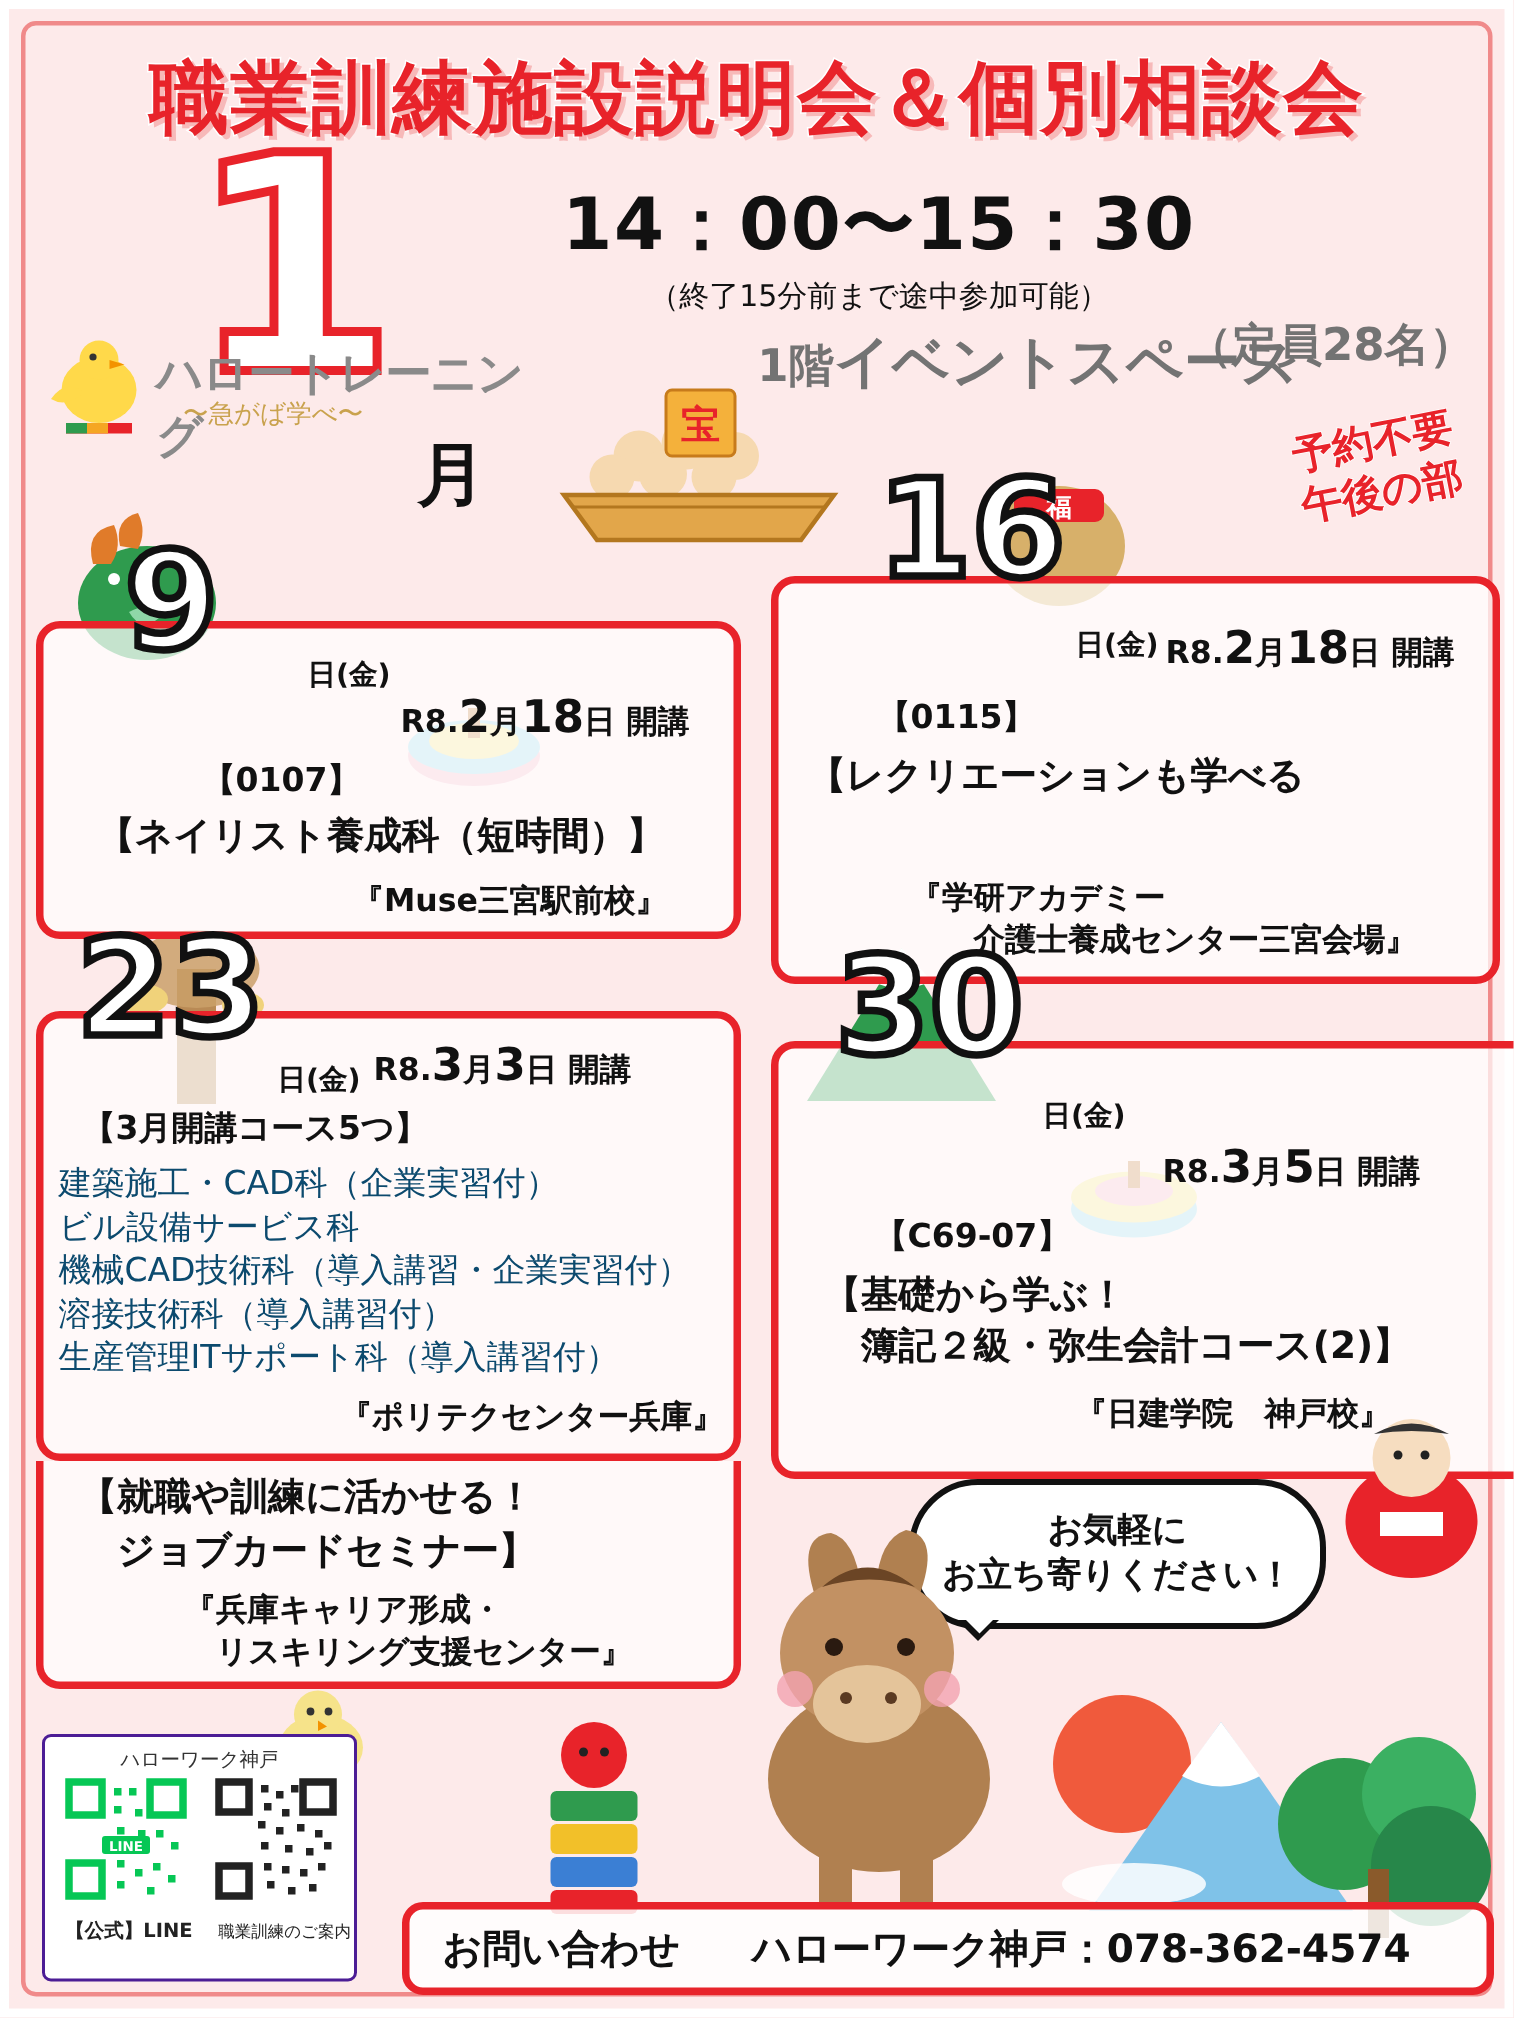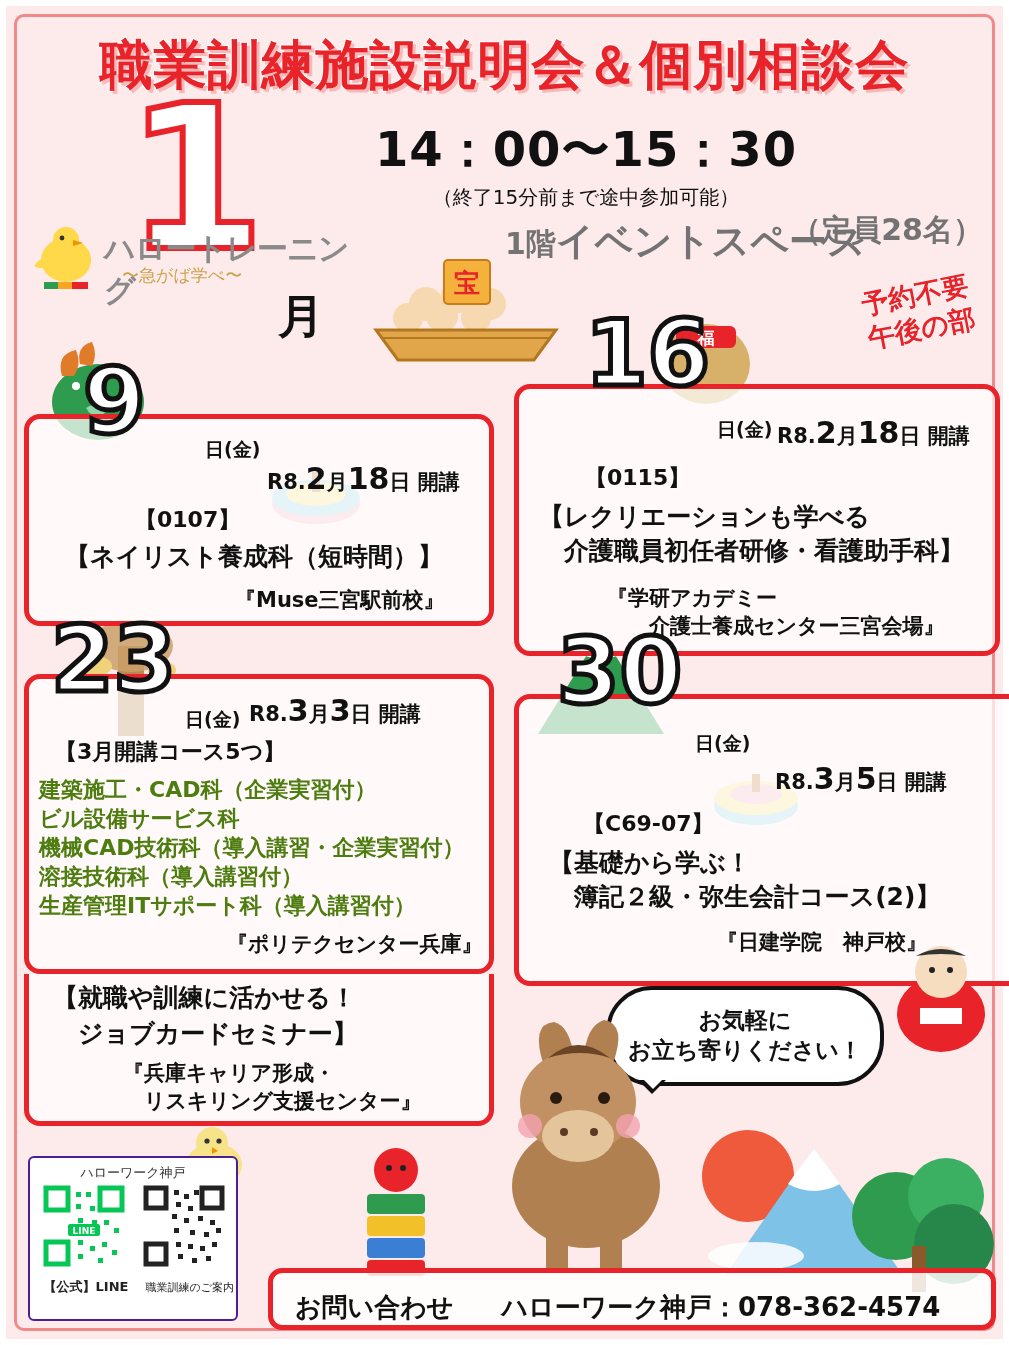--- a/index.html
+++ b/index.html
@@ -96,21 +96,21 @@
   .daynum{
     position:absolute;font-size:90px;font-weight:bold;color:#fff;
     -webkit-text-stroke:5px #111;line-height:.9;
   }
   .daylabel{position:absolute;font-size:19px;font-weight:bold;color:#111;}
   .start{position:absolute;font-size:21px;font-weight:bold;color:#111;}
   .start b{font-size:30px;}
   .code{position:absolute;font-size:22px;font-weight:bold;color:#111;}
   .cname{position:absolute;font-size:25px;font-weight:bold;color:#111;line-height:1.3;}
   .school{position:absolute;font-size:21px;font-weight:bold;color:#111;line-height:1.3;}
-  .courselist{position:absolute;font-size:22px;font-weight:bold;color:#4d7c0f;line-height:1.32;}
+  .courselist{position:absolute;font-size:22px;font-weight:normal;color:#0c4a6e;line-height:1.32;}
   
   .sheep{position:absolute;left:22px;top:330px;width:130px;height:110px;}
   .fuji-green{position:absolute;left:520px;top:610px;width:150px;height:130px;}
   .bubble{
     position:absolute;left:600px;top:980px;width:270px;height:92px;
     background:#fff;border:4px solid #111;border-radius:46px;
     display:flex;align-items:center;justify-content:center;text-align:center;
     font-size:23px;font-weight:bold;color:#111;line-height:1.3;
   }
   .bubble:after{
@@ -129,21 +129,21 @@
   }
   .qr-title{position:absolute;left:0;right:0;top:6px;text-align:center;font-size:13px;color:#333;}
   .qr-a{position:absolute;left:12px;top:26px;width:84px;height:84px;}
   .qr-b{position:absolute;left:112px;top:26px;width:84px;height:84px;}
   .qr-la{position:absolute;left:8px;top:120px;width:96px;text-align:center;font-size:13px;font-weight:bold;color:#222;}
   .qr-lb{position:absolute;left:108px;top:122px;width:96px;text-align:right;font-size:11px;color:#222;}
   
   .contact{
     position:absolute;left:262px;top:1262px;width:728px;height:62px;
     border:5px solid #e8232a;border-radius:14px;background:rgba(255,255,255,.85);
-    display:flex;align-items:flex-end;box-sizing:border-box;
+    display:flex;align-items:center;box-sizing:border-box;
   }
   .contact .c1{font-size:26px;font-weight:bold;color:#111;margin-left:22px;}
   .contact .c2{font-size:26px;font-weight:bold;color:#111;margin-left:48px;}
   
   .horse{position:absolute;left:430px;top:1000px;width:280px;height:270px;}
   .pine{position:absolute;left:820px;top:1120px;width:190px;height:170px;}
   .mtfuji{position:absolute;left:690px;top:1100px;width:230px;height:175px;}
   .kokeshi{position:absolute;left:345px;top:1140px;width:90px;height:135px;}
   .daruma-r{position:absolute;left:880px;top:930px;width:110px;height:120px;}
   .chick{position:absolute;left:160px;top:1115px;width:90px;height:70px;}
@@ -253,21 +253,20 @@
   </div>
 
   <div class="card" id="card16">
     <div class="daynum" style="left:66px;top:-76px">16</div>
     <div class="daylabel" style="left:198px;top:28px">日(金)</div>
     <div class="start" style="left:258px;top:26px">
       <span>R8.</span><b>2</b><span>月</span><b>18</b><span>日 開講</span>
     </div>
     <div class="code" style="left:66px;top:74px">【0115】</div>
     <div class="cname" style="left:20px;top:112px">【レクリエーションも学べる</div>
-    <div class="cname" style="left:20px;top:146px">　介護職員初任者研修・看護助手科】</div>
     <div class="school" style="left:88px;top:196px">『学研アカデミー</div>
     <div class="school" style="left:88px;top:224px">　　介護士養成センター三宮会場』</div>
   </div>
 
   <div class="card" id="card23">
     <div class="daynum" style="left:22px;top:-60px">23</div>
     <div class="daylabel" style="left:156px;top:28px">日(金)</div>
     <div class="start" style="left:220px;top:14px">
       <span>R8.</span><b>3</b><span>月</span><b>3</b><span>日 開講</span>
     </div>

